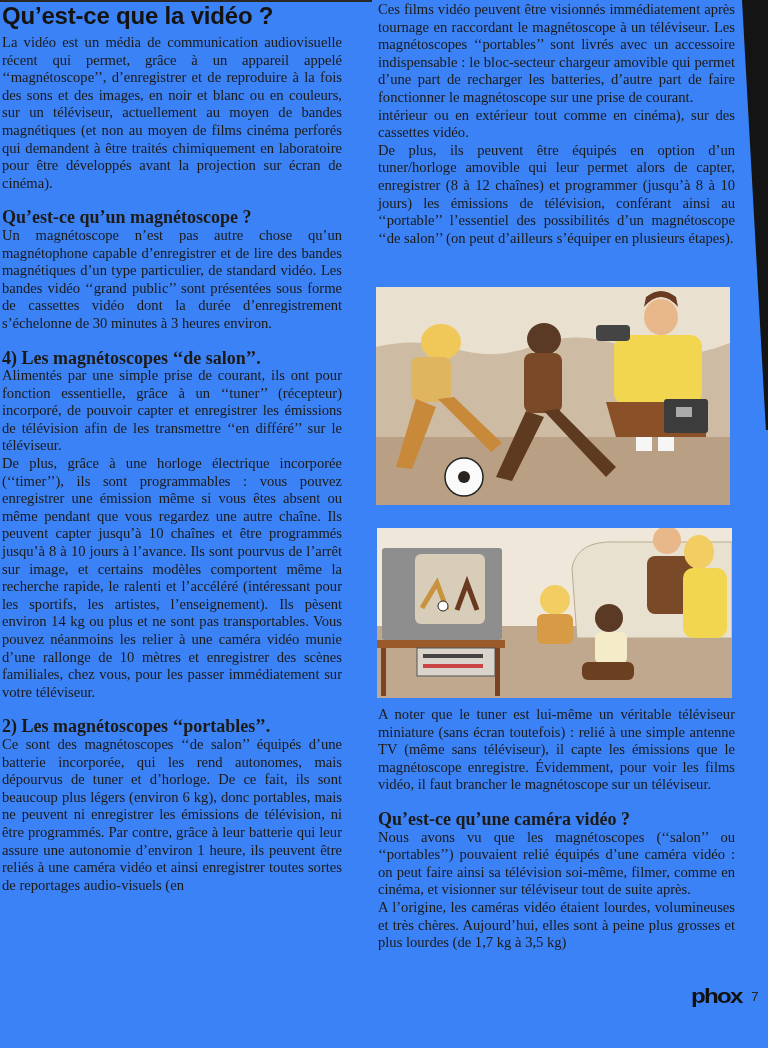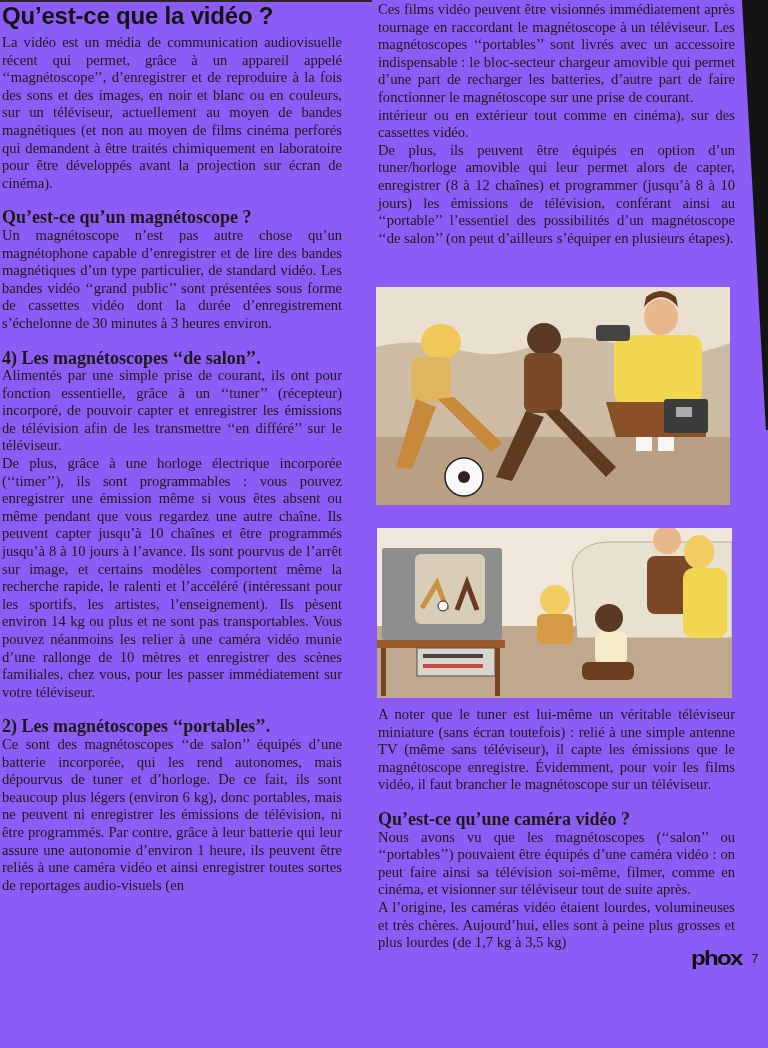--- a/index.html
+++ b/index.html
@@ -2,21 +2,21 @@
 <html><head>
   <meta charset="utf-8">
   <style>
     html, body { margin: 0; padding: 0; }
     body {
       width: 768px; height: 1048px; overflow: hidden; position: relative;
       background: #f7f2e6;
       font-family: "Liberation Serif", "DejaVu Serif", serif;
       color: #1d1a16;
     }
-    .page { position: absolute; inset: 0; background: #8b5cf6; }
+    .page { position: absolute; inset: 0; background: #3b82f6; }
     .edge-strip {
       position: absolute; right: 0; top: 0; width: 26px; height: 430px;
       background: #141414;
       clip-path: polygon(0 0, 100% 0, 100% 100%, 92% 100%);
     }
     .top-rule {
       position: absolute; left: 0; top: 0; width: 372px; height: 2px; background: #2a2724;
     }
     .col {
       position: absolute; font-size: 14.6px; line-height: 17.6px; text-align: justify;
@@ -35,21 +35,21 @@
     .gap-md { height: 17px; }
     .illus {
       position: absolute; overflow: hidden; border-radius: 1px;
     }
     .illus-1 { left: 376px; top: 287px; width: 354px; height: 218px; background: #e6dccb; }
     .illus-2 { left: 377px; top: 528px; width: 355px; height: 170px; background: #ece4d4; }
     .illus svg { width: 100%; height: 100%; display: block; }
     .col-right-lower { position: absolute; left: 378px; top: 706px; width: 357px; font-size: 14.6px; line-height: 17.6px; text-align: justify; }
     .col-right-lower p { margin: 0; }
     .footer {
-      position: absolute; left: 691px; top: 947px; display: flex; align-items: center; gap: 6px; justify-content: flex-end;
+      position: absolute; left: 691px; top: 985px; display: flex; align-items: center; gap: 6px; justify-content: flex-end;
     }
     .logo {
       font-family: "Liberation Sans", "DejaVu Sans", sans-serif; font-weight: 900;
       font-size: 21px; letter-spacing: -1.5px; color: #111; transform: scaleX(1.15); transform-origin: left;
       line-height: 22px;
     }
     .pageno {
       font-family: "Liberation Sans", "DejaVu Sans", sans-serif; font-size: 13px; color: #222; margin-left: 10px;
     }
   </style>
@@ -143,21 +143,21 @@
       <rect x="270" y="28" width="46" height="58" rx="8" fill="#7a4a28"></rect>
       <ellipse cx="322" cy="24" rx="15" ry="17" fill="#f1cd62"></ellipse>
       <rect x="306" y="40" width="44" height="70" rx="10" fill="#f3d64f"></rect>
     </svg>
   </div>
 
   <div class="col-right-lower">
     <p>A noter que le tuner est lui-même un véritable téléviseur miniature (sans écran toutefois) : relié à une simple antenne TV (même sans téléviseur), il capte les émissions que le magnétoscope enregistre. Évidemment, pour voir les films vidéo, il faut brancher le magnétoscope sur un téléviseur.</p>
     <div style="height:17px"></div>
     <p class="subhead">Qu’est-ce qu’une caméra vidéo ?</p>
-    <p>Nous avons vu que les magnétoscopes (‘‘salon’’ ou ‘‘portables’’) pouvaient être équipés d’une caméra vidéo : on peut faire ainsi sa télévision soi-même, filmer, comme en cinéma, et visionner sur téléviseur tout de suite après.</p>
+    <p>Nous avons vu que les magnétoscopes (‘‘salon’’ ou ‘‘portables’’) pouvaient relié équipés d’une caméra vidéo : on peut faire ainsi sa télévision soi-même, filmer, comme en cinéma, et visionner sur téléviseur tout de suite après.</p>
     <p>A l’origine, les caméras vidéo étaient lourdes, volumineuses et très chères. Aujourd’hui, elles sont à peine plus grosses et plus lourdes (de 1,7 kg à 3,5 kg)</p>
   </div>
 
   <div class="footer">
     <span class="logo">phox</span>
     <span class="pageno">7</span>
   </div>
 </div>
 
 </body></html>

